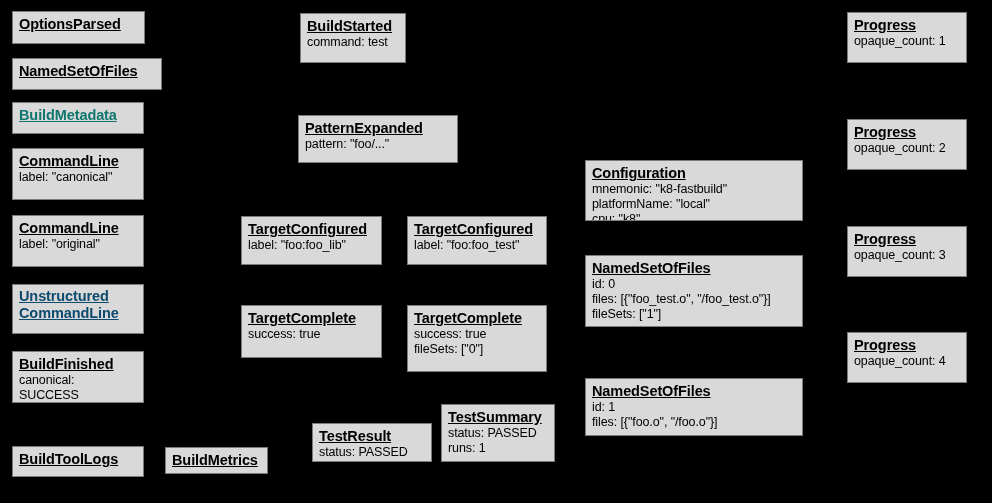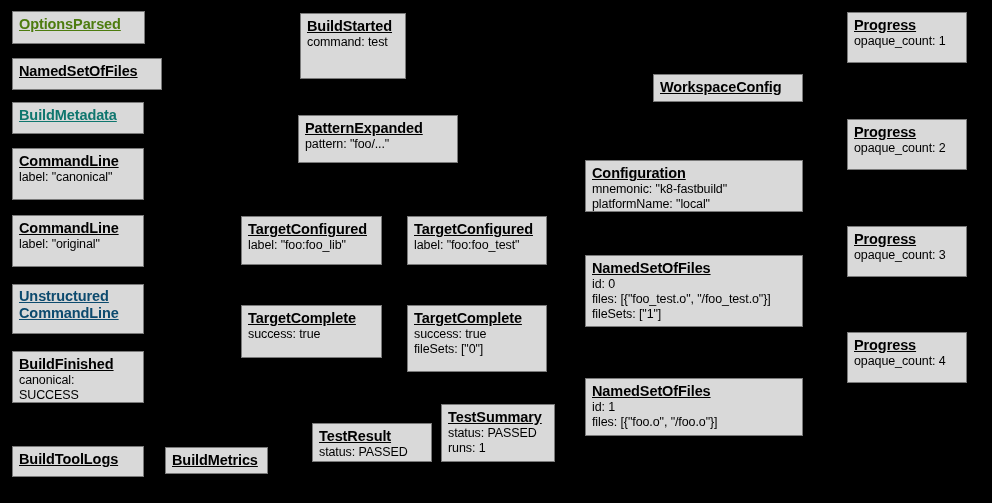--- a/index.html
+++ b/index.html
@@ -43,21 +43,21 @@
     white-space: pre-line;
     letter-spacing: -0.1px;
     margin-top: 0px;
   }
   .node-fields:empty { display: none; }
 </style>
 </head>
 <body>
 
 <div id="canvas" style="width: 992px; height: 503px; background: rgb(0, 0, 0);">
-    <div class="node" style="left: 12px; top: 11px; width: 133px; height: 33px; background: rgb(217, 217, 217); border-color: rgb(122, 122, 122); color: #4d7c0f;">
+    <div class="node" style="left: 12px; top: 11px; width: 133px; height: 33px; background: rgb(217, 217, 217); border-color: rgb(122, 122, 122); color: #000000;">
       <div><div class="node-title">OptionsParsed</div></div>
     </div>
     <div class="node" style="left: 12px; top: 58px; width: 150px; height: 32px; background: rgb(217, 217, 217); border-color: rgb(122, 122, 122); color: rgb(0, 0, 0);">
       <div><div class="node-title">NamedSetOfFiles</div></div>
     </div>
     <div class="node" style="left: 12px; top: 102px; width: 132px; height: 32px; background: rgb(217, 217, 217); border-color: rgb(122, 122, 122); color: #0f766e;">
       <div><div class="node-title">BuildMetadata</div></div>
     </div>
     <div class="node" style="left: 12px; top: 148px; width: 132px; height: 52px; background: rgb(217, 217, 217); border-color: rgb(122, 122, 122); color: rgb(0, 0, 0);">
       <div><div class="node-title">CommandLine</div></div>
@@ -74,21 +74,21 @@
     <div class="node" style="left: 12px; top: 351px; width: 132px; height: 52px; background: rgb(217, 217, 217); border-color: rgb(122, 122, 122); color: rgb(0, 0, 0);">
       <div><div class="node-title">BuildFinished</div></div>
       <div class="node-fields">canonical: SUCCESS</div>
     </div>
     <div class="node" style="left: 12px; top: 446px; width: 132px; height: 31px; background: rgb(217, 217, 217); border-color: rgb(122, 122, 122); color: rgb(0, 0, 0);">
       <div><div class="node-title">BuildToolLogs</div></div>
     </div>
     <div class="node" style="left: 165px; top: 447px; width: 103px; height: 27px; background: rgb(217, 217, 217); border-color: rgb(122, 122, 122); color: rgb(0, 0, 0);">
       <div><div class="node-title">BuildMetrics</div></div>
     </div>
-    <div class="node" style="left: 300px; top: 13px; width: 106px; height: 66px; background: rgb(217, 217, 217); border-color: rgb(122, 122, 122); color: rgb(0, 0, 0);">
+    <div class="node" style="left: 300px; top: 13px; width: 106px; height: 50px; background: rgb(217, 217, 217); border-color: rgb(122, 122, 122); color: rgb(0, 0, 0);">
       <div><div class="node-title">BuildStarted</div></div>
       <div class="node-fields">command: test</div>
     </div>
     <div class="node" style="left: 298px; top: 115px; width: 160px; height: 48px; background: rgb(217, 217, 217); border-color: rgb(122, 122, 122); color: rgb(0, 0, 0);">
       <div><div class="node-title">PatternExpanded</div></div>
       <div class="node-fields">pattern: "foo/..."</div>
     </div>
     <div class="node" style="left: 241px; top: 216px; width: 141px; height: 49px; background: rgb(217, 217, 217); border-color: rgb(122, 122, 122); color: rgb(0, 0, 0);">
       <div><div class="node-title">TargetConfigured</div></div>
       <div class="node-fields">label: "foo:foo_lib"</div>
@@ -108,24 +108,21 @@
     </div>
     <div class="node" style="left: 312px; top: 423px; width: 120px; height: 39px; background: rgb(217, 217, 217); border-color: rgb(122, 122, 122); color: rgb(0, 0, 0);">
       <div><div class="node-title">TestResult</div></div>
       <div class="node-fields">status: PASSED</div>
     </div>
     <div class="node" style="left: 441px; top: 404px; width: 114px; height: 58px; background: rgb(217, 217, 217); border-color: rgb(122, 122, 122); color: rgb(0, 0, 0);">
       <div><div class="node-title">TestSummary</div></div>
       <div class="node-fields">status: PASSED
 runs: 1</div>
     </div>
-    <div class="node" style="left: 653px; top: 74px; width: 150px; height: 28px; background: rgb(217, 217, 217); border-color: rgb(122, 122, 122); color: rgb(0, 0, 0);">
-      <div><div class="node-title">WorkspaceConfig</div></div>
-    </div>
-    <div class="node" style="left: 585px; top: 160px; width: 218px; height: 52px; background: rgb(217, 217, 217); border-color: rgb(122, 122, 122); color: rgb(0, 0, 0);">
+    <div class="node" style="left: 585px; top: 160px; width: 218px; height: 61px; background: rgb(217, 217, 217); border-color: rgb(122, 122, 122); color: rgb(0, 0, 0);">
       <div><div class="node-title">Configuration</div></div>
       <div class="node-fields">mnemonic: "k8-fastbuild"
 platformName: "local"
 cpu: "k8"</div>
     </div>
     <div class="node" style="left: 585px; top: 255px; width: 218px; height: 72px; background: rgb(217, 217, 217); border-color: rgb(122, 122, 122); color: rgb(0, 0, 0);">
       <div><div class="node-title">NamedSetOfFiles</div></div>
       <div class="node-fields">id: 0
 files: [{"foo_test.o", "/foo_test.o"}]
 fileSets: ["1"]</div>

